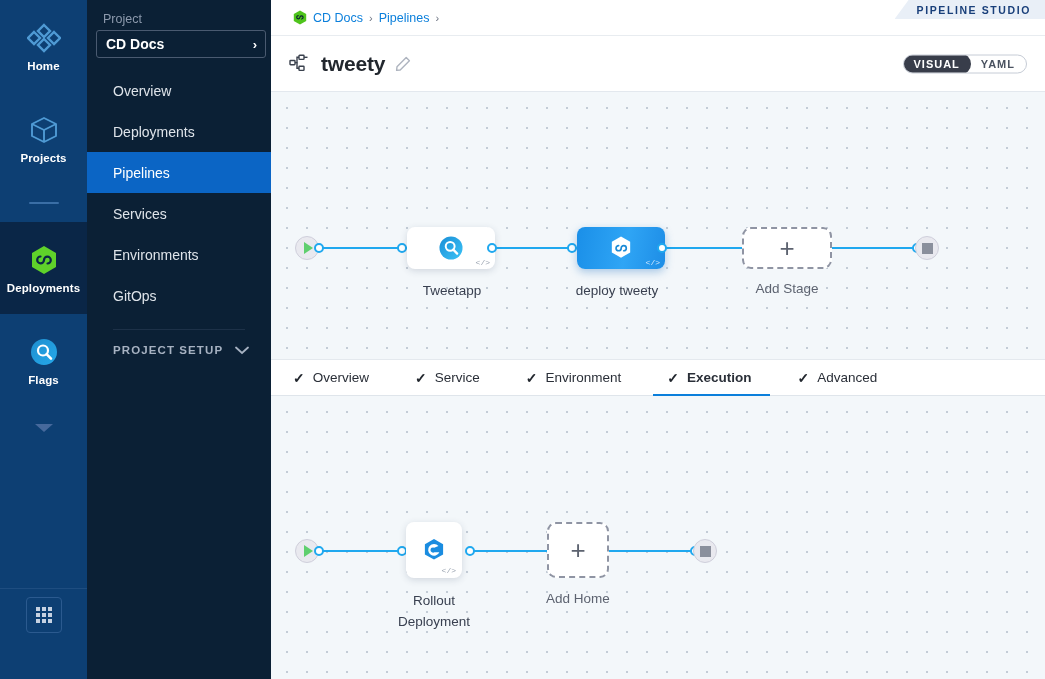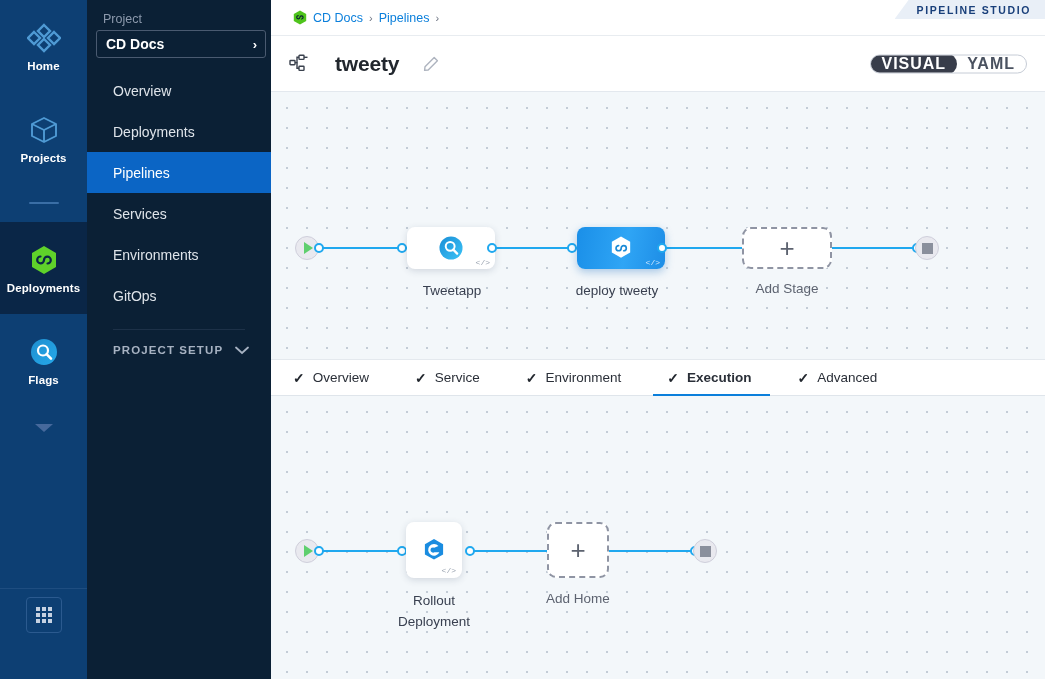--- a/index.html
+++ b/index.html
@@ -111,38 +111,38 @@
     position:absolute; right:0; top:0;
     height:19px;
     background:#e9eff7;
     color:#193f7a;
     font-size:10.5px; font-weight:bold; letter-spacing:1.6px;
     display:flex; align-items:center; padding:0 14px 0 22px;
     clip-path: polygon(14px 0, 100% 0, 100% 100%, 0 100%);
   }
 
   .title-bar {
-    height: 56px; display:flex; align-items:center; gap:24px;
+    height: 56px; display:flex; align-items:center; gap:10px;
     padding-left: 18px;
     border-bottom: 1px solid #e3e8ee;
     background:#fff;
     position:relative;
   }
   .pipeline-icon { width:22px; height:20px; display:block; }
   .pipeline-title { font-size: 21px; font-weight: bold; color:#22272e; letter-spacing:-.2px;}
   .pencil-icon { width:16px; height:16px; display:block; cursor:pointer;}
 
   .toggle {
     position:absolute; right:18px; top:50%; transform:translateY(-50%);
     display:flex; align-items:center;
     border:1px solid #c6ccd6; border-radius:12px; height:19px; overflow:hidden;
     background:#fff;
   }
   .toggle div {
-    font-size:16px; font-weight:bold; letter-spacing:1px;
+    font-size:11px; font-weight:bold; letter-spacing:1px;
     height:19px; display:flex; align-items:center; justify-content:center;
     padding: 0 11px; cursor:pointer; color:#4a5260;
   }
   .toggle .on { background:#383d4a; color:#fff; border-radius:12px; margin:-1px; height:21px;}
 
   
   .canvas {
     position:relative;
     background-color: #f3f7fa;
     background-image: radial-gradient(#c3ccd6 1px, transparent 1.1px);

